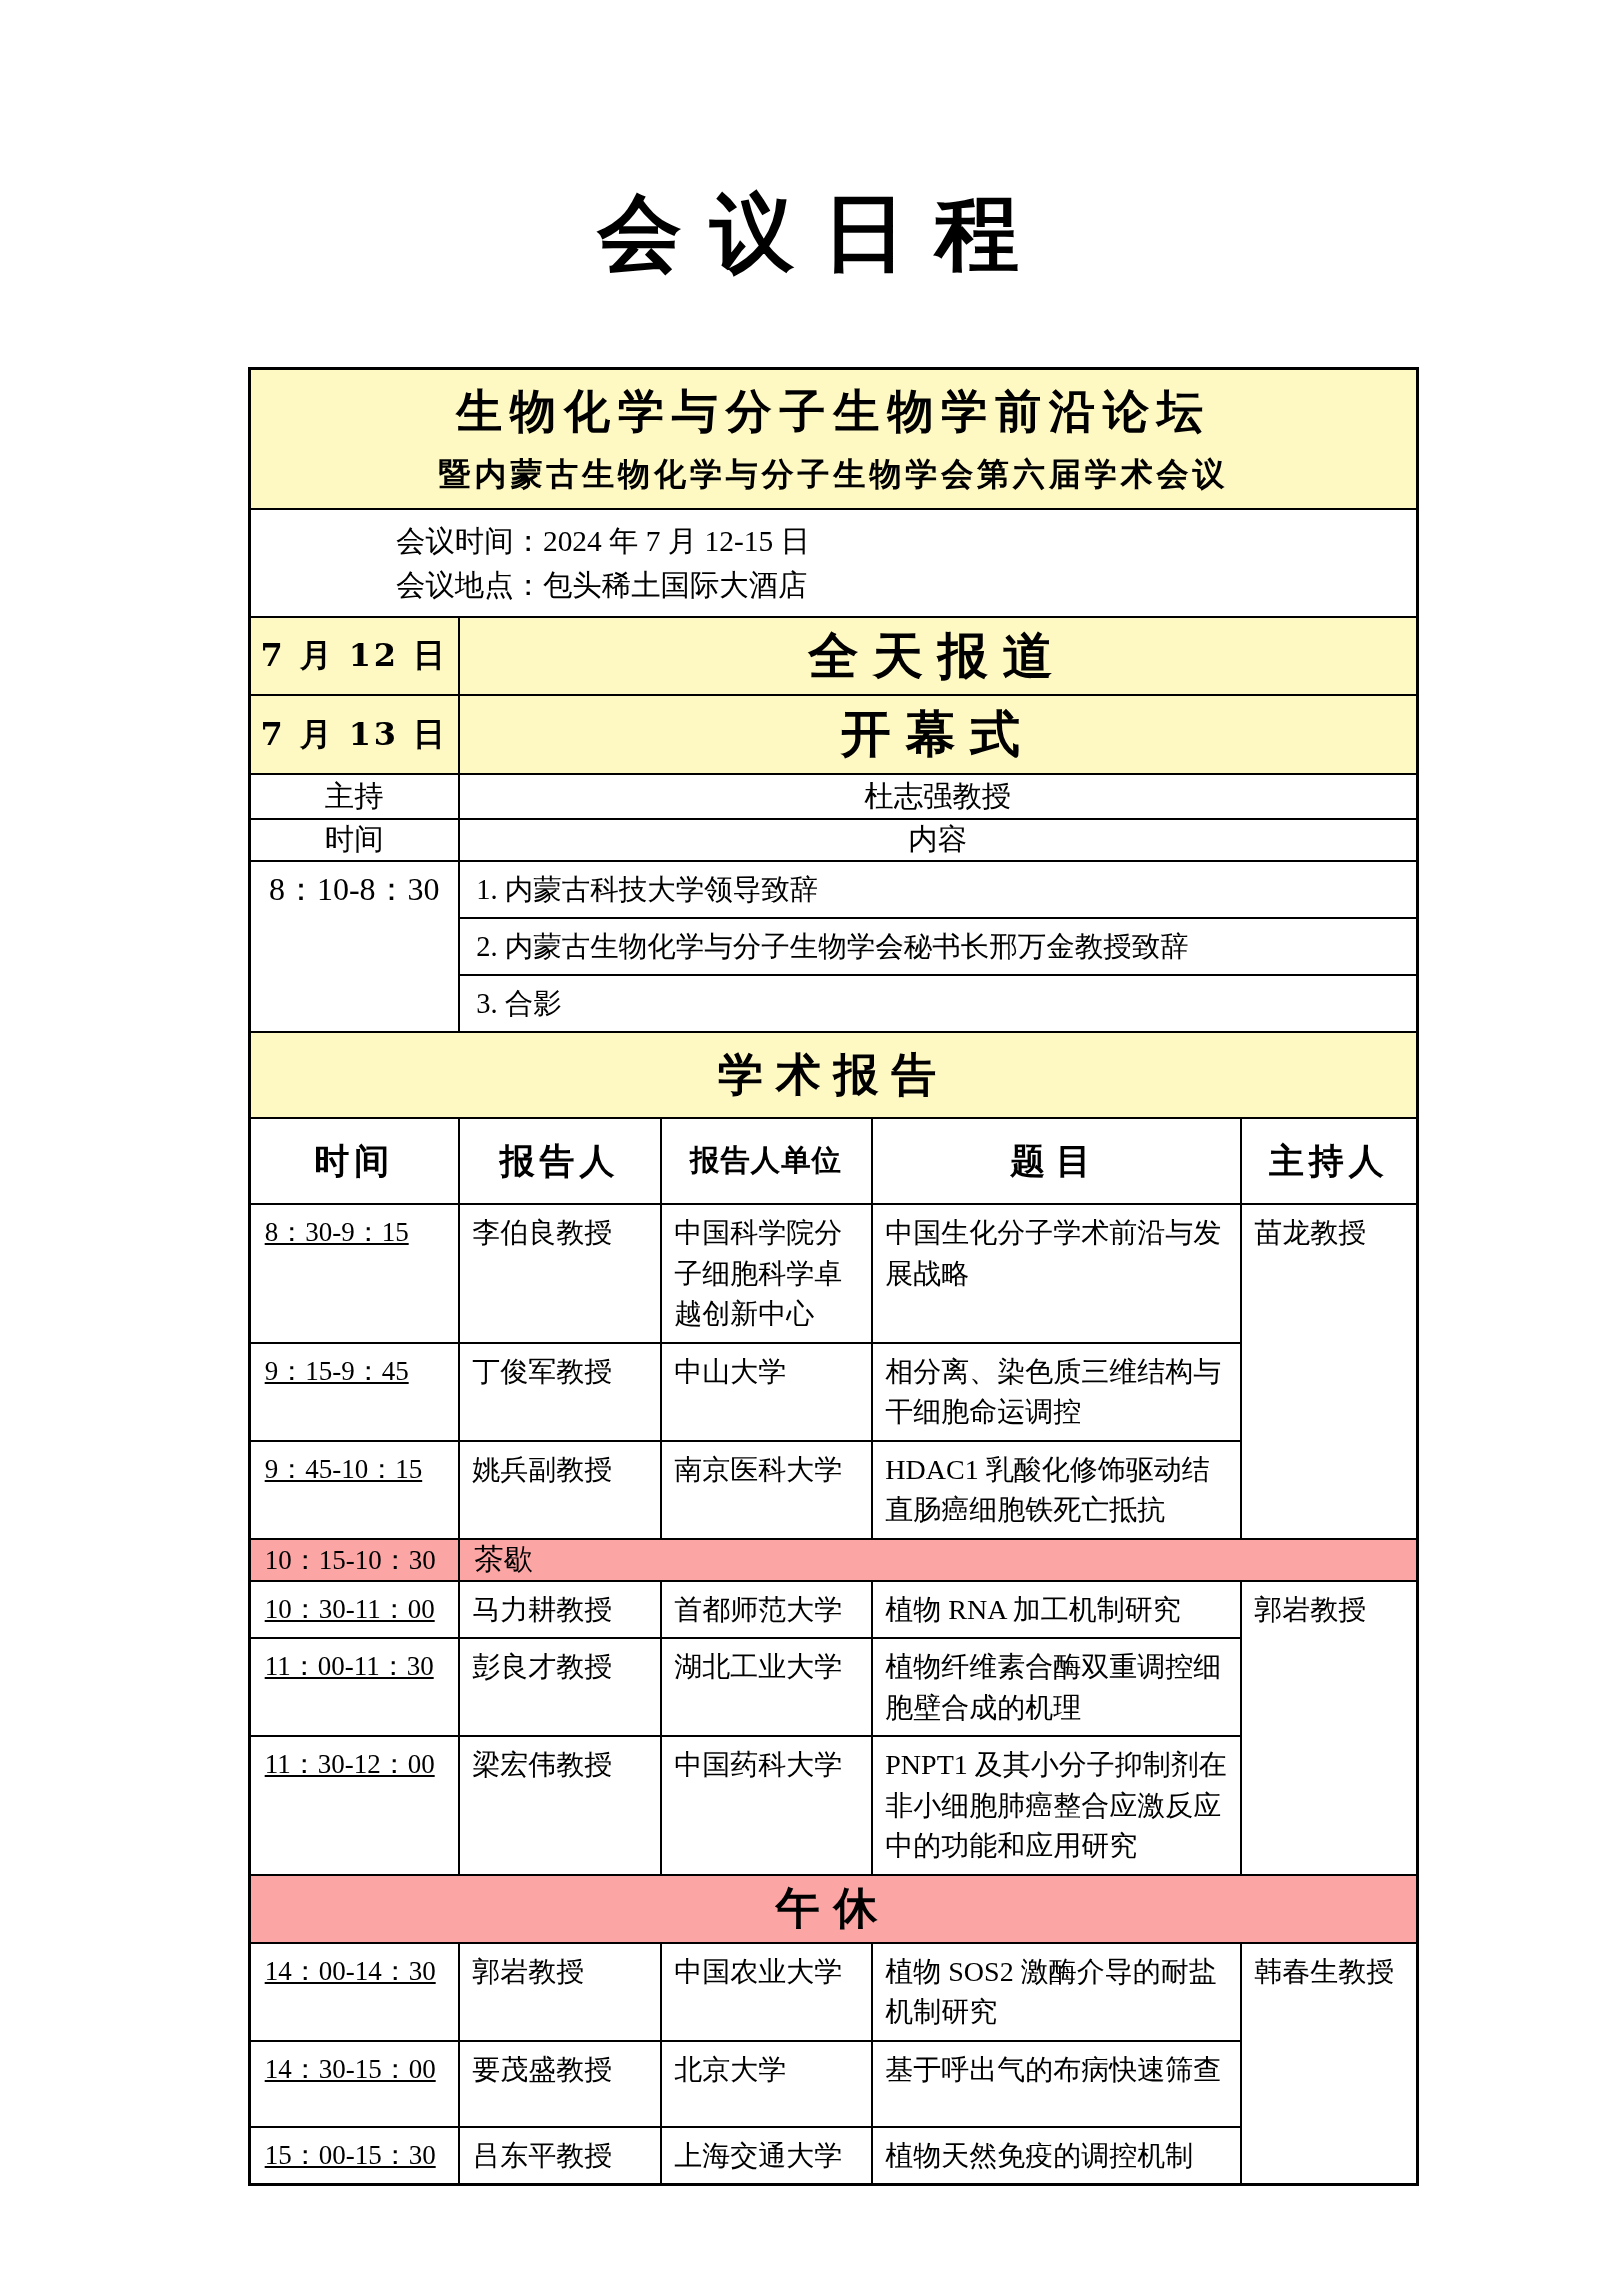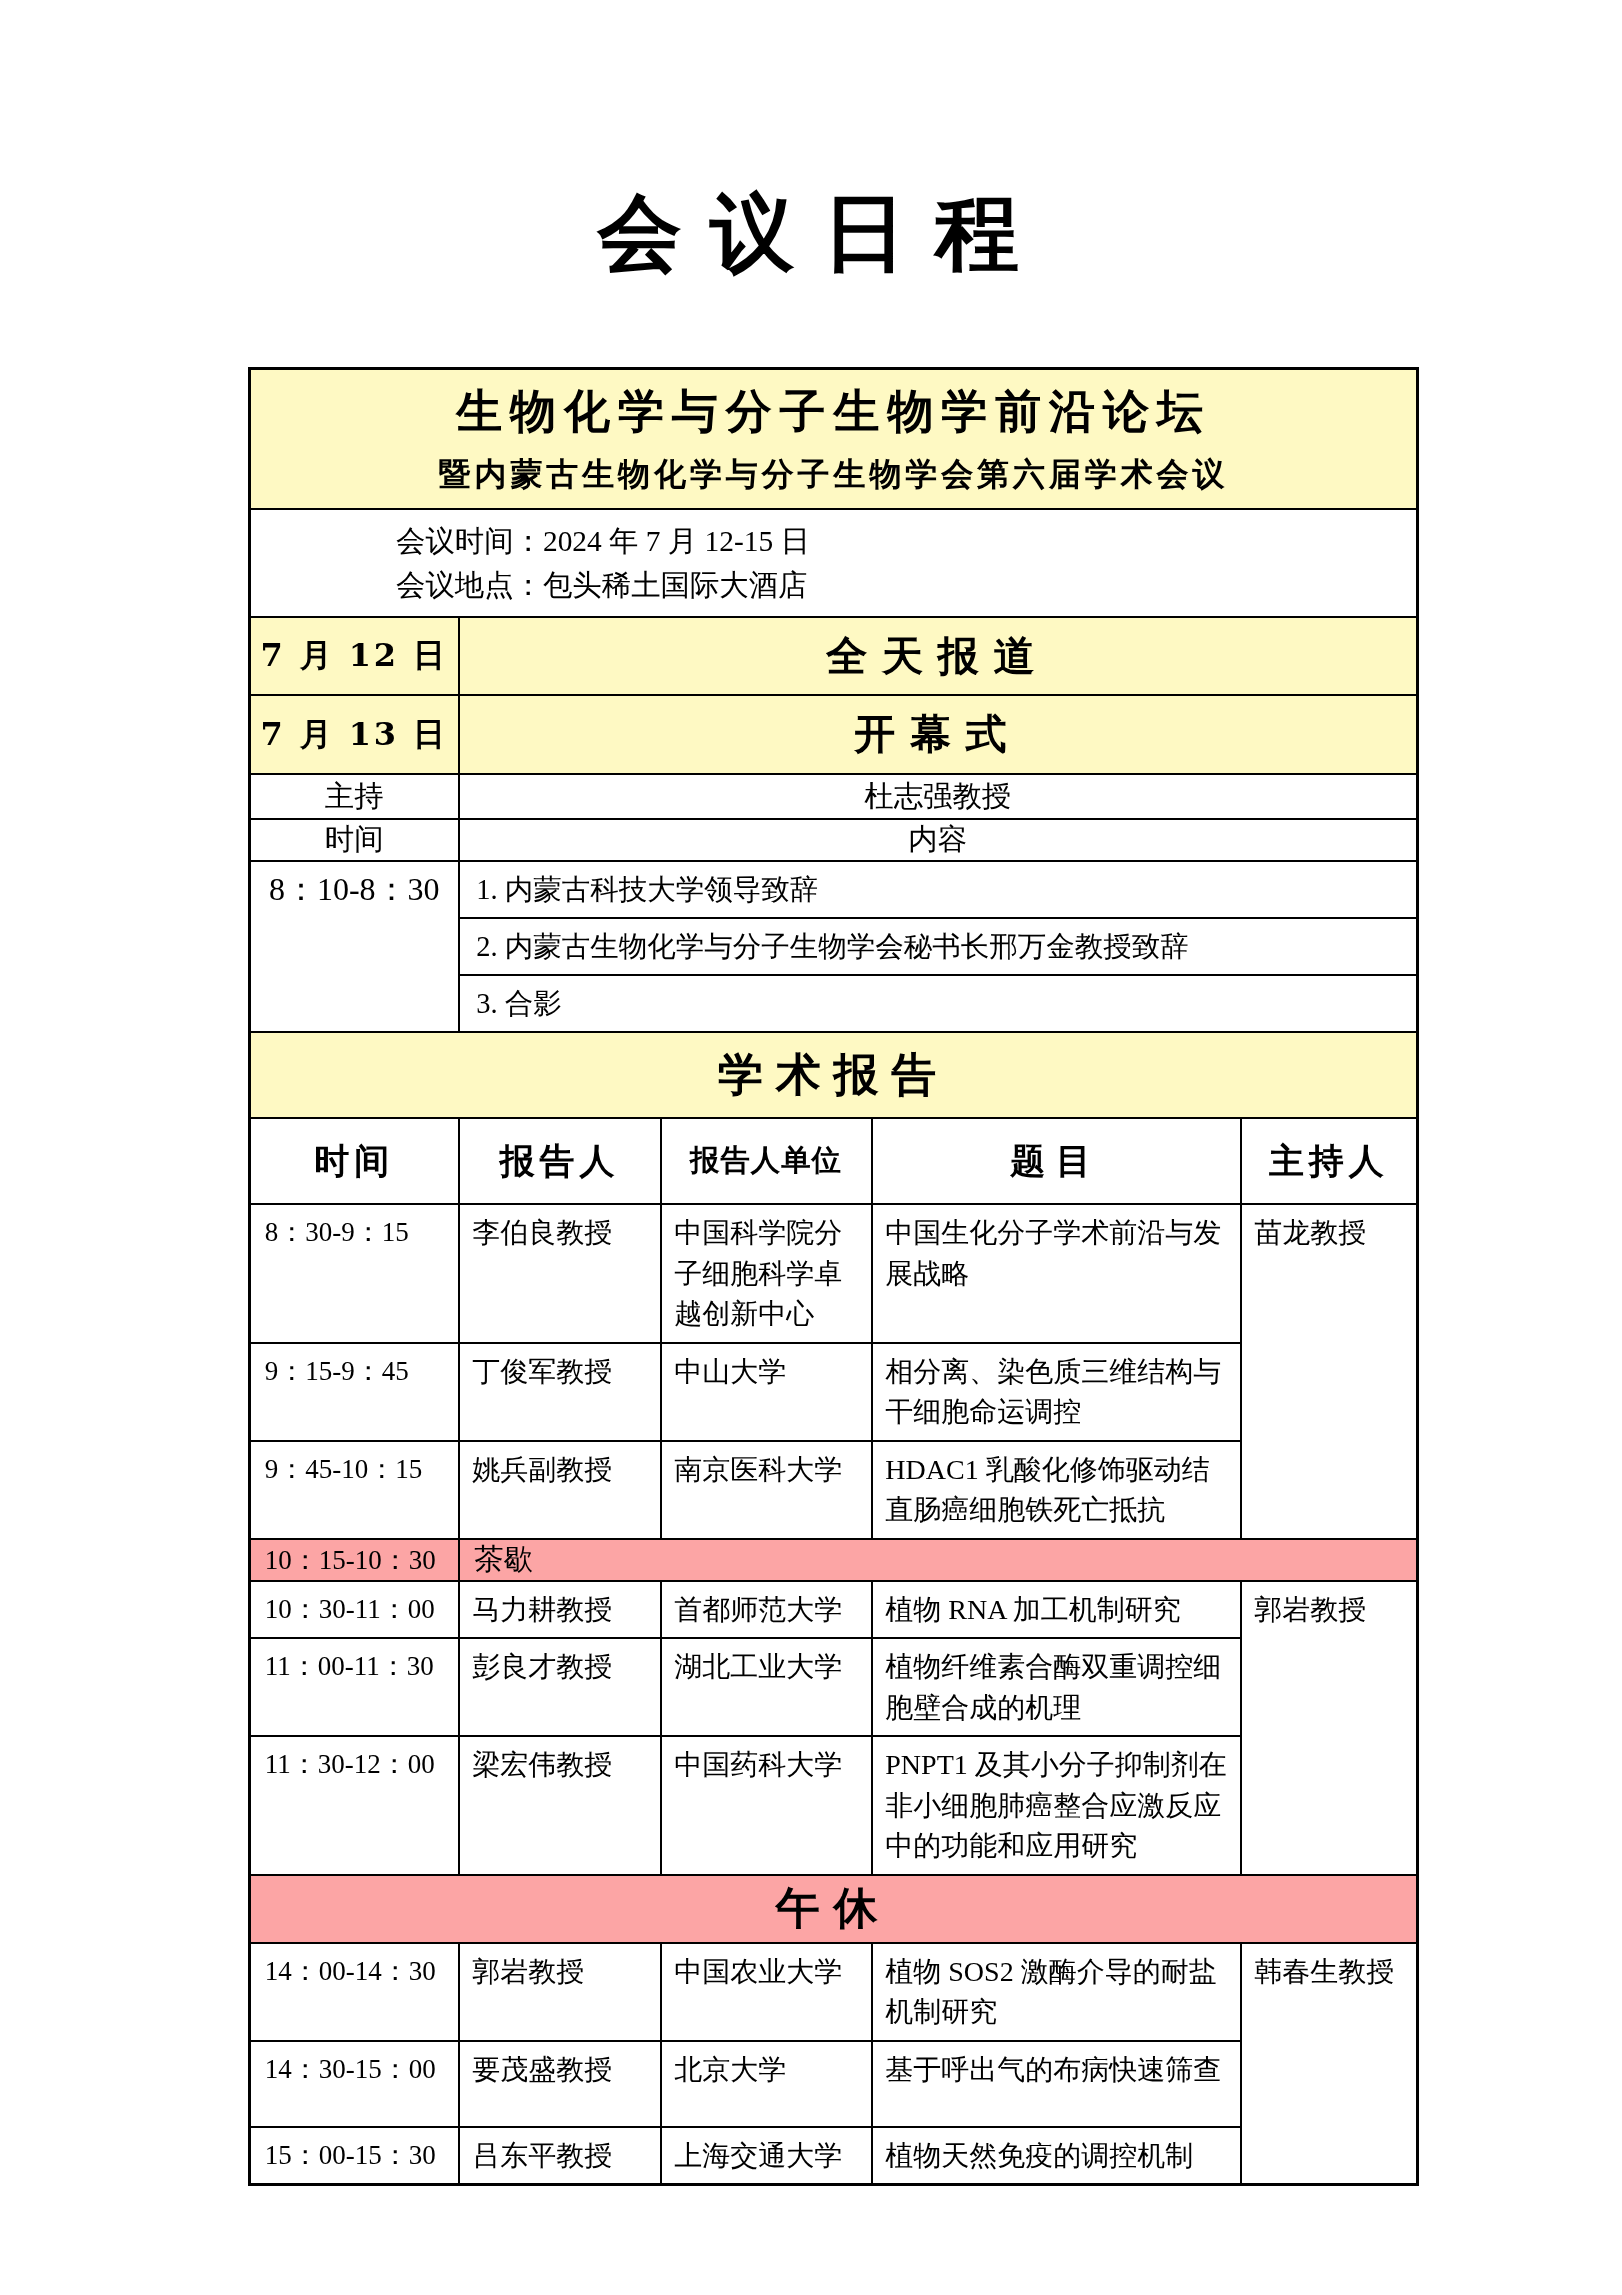--- a/index.html
+++ b/index.html
@@ -63,21 +63,21 @@
     font-size: 29.4px;
     line-height: 1.5;
   }
   .day-date {
     text-align: center;
     font-size: 32px;
     letter-spacing: 2.9px;
   }
   .day-event {
     text-align: center;
-    font-size: 41px;
+    font-size: 50px;
     letter-spacing: 14.7px;
   }
   .plain-center {
     text-align: center;
     font-size: 29.4px;
   }
   .opening-time-cell {
     text-align: center;
     vertical-align: top;
     padding-top: 6px;
@@ -102,21 +102,21 @@
   }
   .colhead-small { font-size: 29.4px; letter-spacing: 1px; }
   .colhead-wide  { letter-spacing: 10.8px; }
   .cell {
     text-align: left;
     vertical-align: top;
     padding: 7.9px 10.8px 6.9px 12.8px;
     font-size: 28px;
     line-height: 1.45;
   }
-  .time-cell { white-space: nowrap; font-size: 27px; padding-left: 13.7px; }
+  .time-cell { white-space: nowrap; font-size: 27px; padding-left: 13.7px; text-decoration: underline; }
   .tea-label-cell {
     text-align: left;
     padding-left: 14.7px;
     font-size: 29.4px;
   }
   .tea-time-cell {
     text-align: left;
     padding-left: 13.7px;
     font-size: 27px;
     white-space: nowrap;

